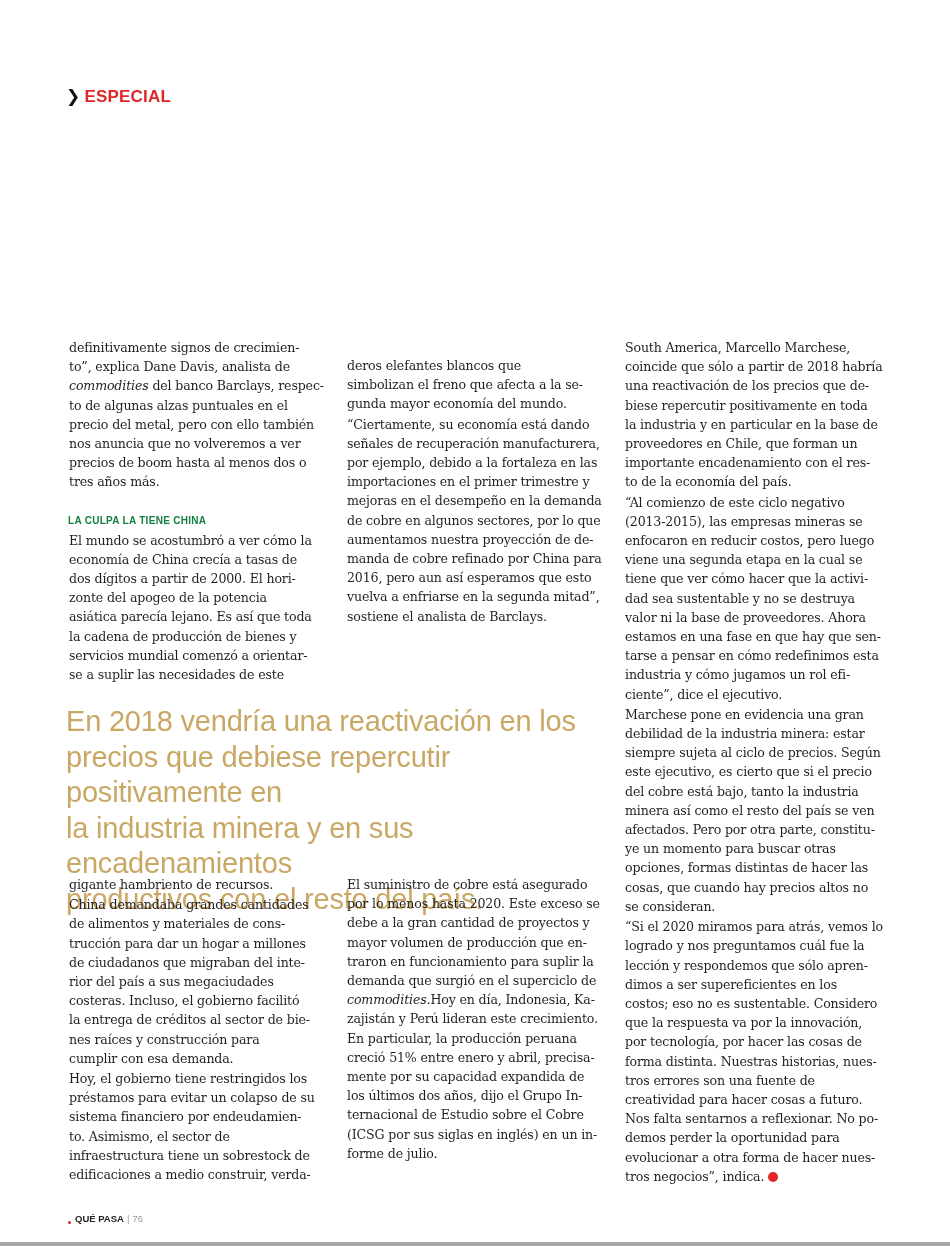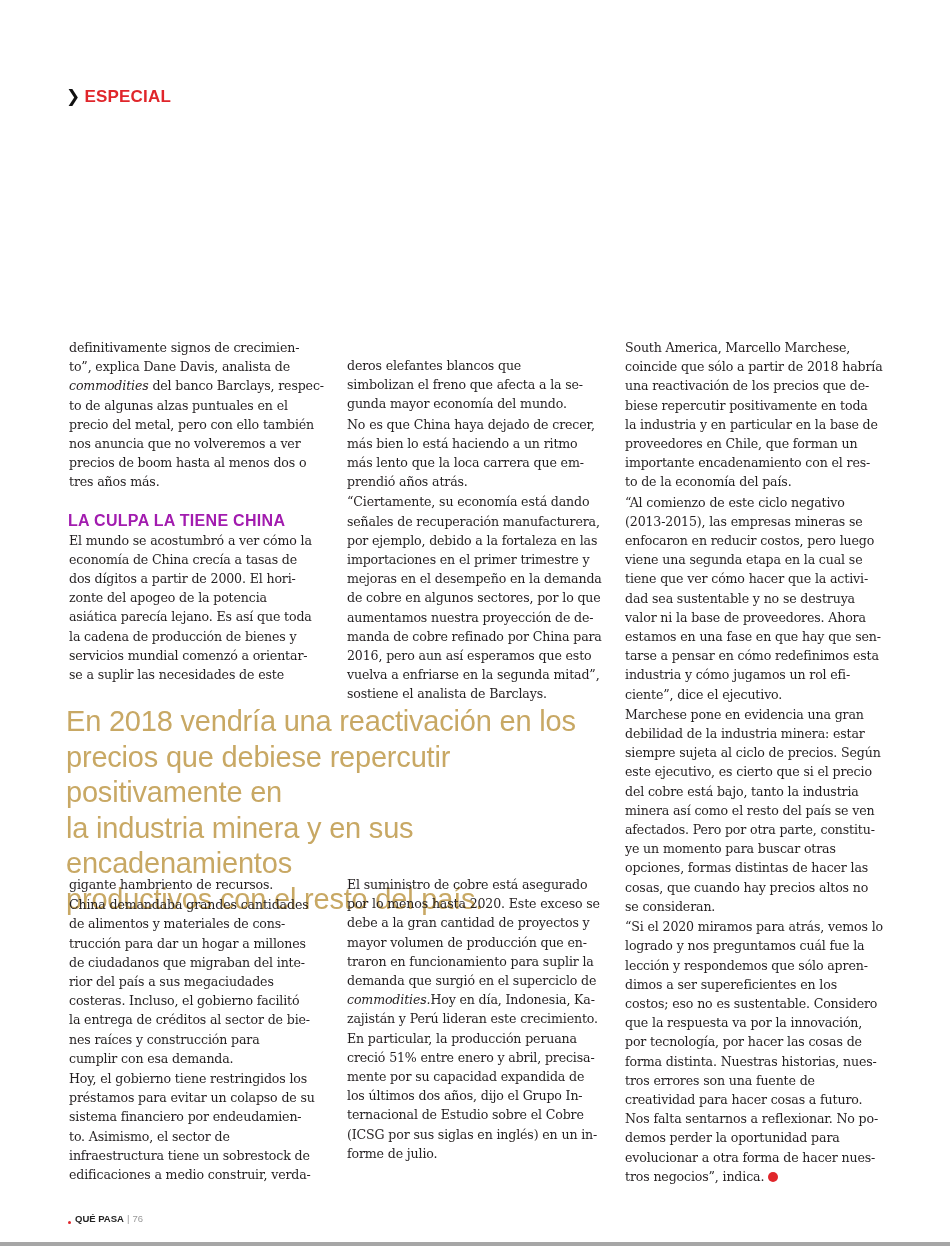--- a/index.html
+++ b/index.html
@@ -16,21 +16,21 @@
   .section-tag .chev { color: #111; font-size: 17px; margin-right: 4px; font-weight: bold; }
   .col {
     position: absolute; width: 262px;
     font-size: 12.6px; line-height: 19.2px;
     letter-spacing: -0.15px;
   }
   .col p { margin: 1px; white-space: pre-line; }
   .col em { font-style: italic; }
   .subhead {
     font-family: "Liberation Sans", "DejaVu Sans", sans-serif;
-    color: #a21caf; font-size: 16px; font-weight: bold; letter-spacing: 0.3px;
+    color: #15803d; font-size: 10px; font-weight: bold; letter-spacing: 0.3px;
     margin-top: 19px; line-height: 19px;
   }
   .pullquote {
     position: absolute; left: 66px; top: 704px; width: 545px;
     font-family: "Liberation Sans", "DejaVu Sans", sans-serif;
     color: #c8a864; font-size: 29px; line-height: 35.5px; letter-spacing: -0.2px;
   }
   .end-dot {
     display: inline-block; width: 10px; height: 10px; border-radius: 50%;
     background: #e0262b; margin-left: 4px; vertical-align: -1px;
@@ -71,24 +71,20 @@
 asiática parecía lejano. Es así que toda
 la cadena de producción de bienes y
 servicios mundial comenzó a orientar-
 se a suplir las necesidades de este</p>
 </div>
 
 <div class="col" style="left:346px; top:355px; width:264px;">
   <p>deros elefantes blancos que
 simbolizan el freno que afecta a la se-
 gunda mayor economía del mundo.</p>
-  <p>No es que China haya dejado de crecer,
-más bien lo está haciendo a un ritmo
-más lento que la loca carrera que em-
-prendió años atrás.</p>
   <p>“Ciertamente, su economía está dando
 señales de recuperación manufacturera,
 por ejemplo, debido a la fortaleza en las
 importaciones en el primer trimestre y
 mejoras en el desempeño en la demanda
 de cobre en algunos sectores, por lo que
 aumentamos nuestra proyección de de-
 manda de cobre refinado por China para
 2016, pero aun así esperamos que esto
 vuelva a enfriarse en la segunda mitad”,

